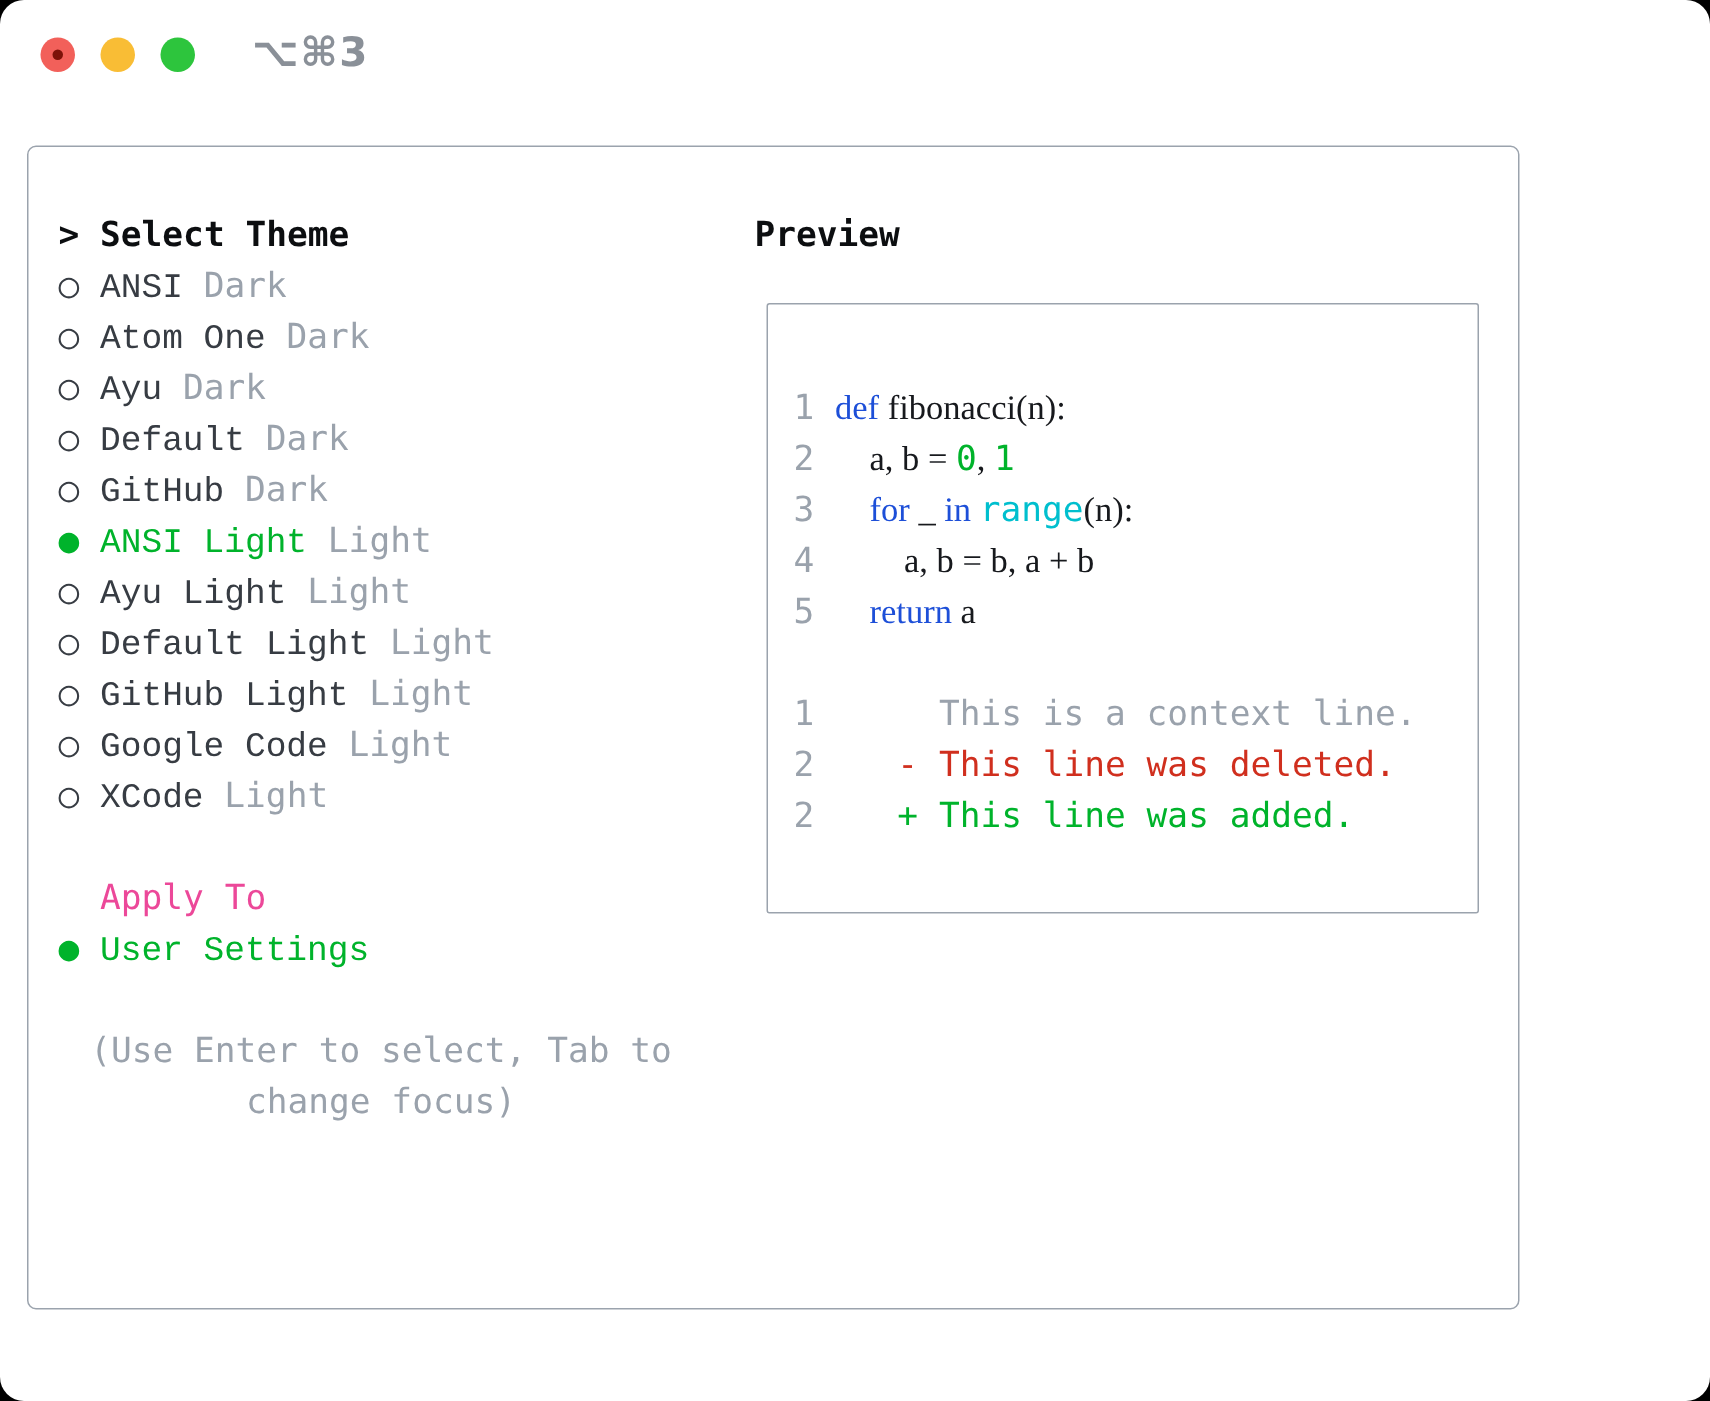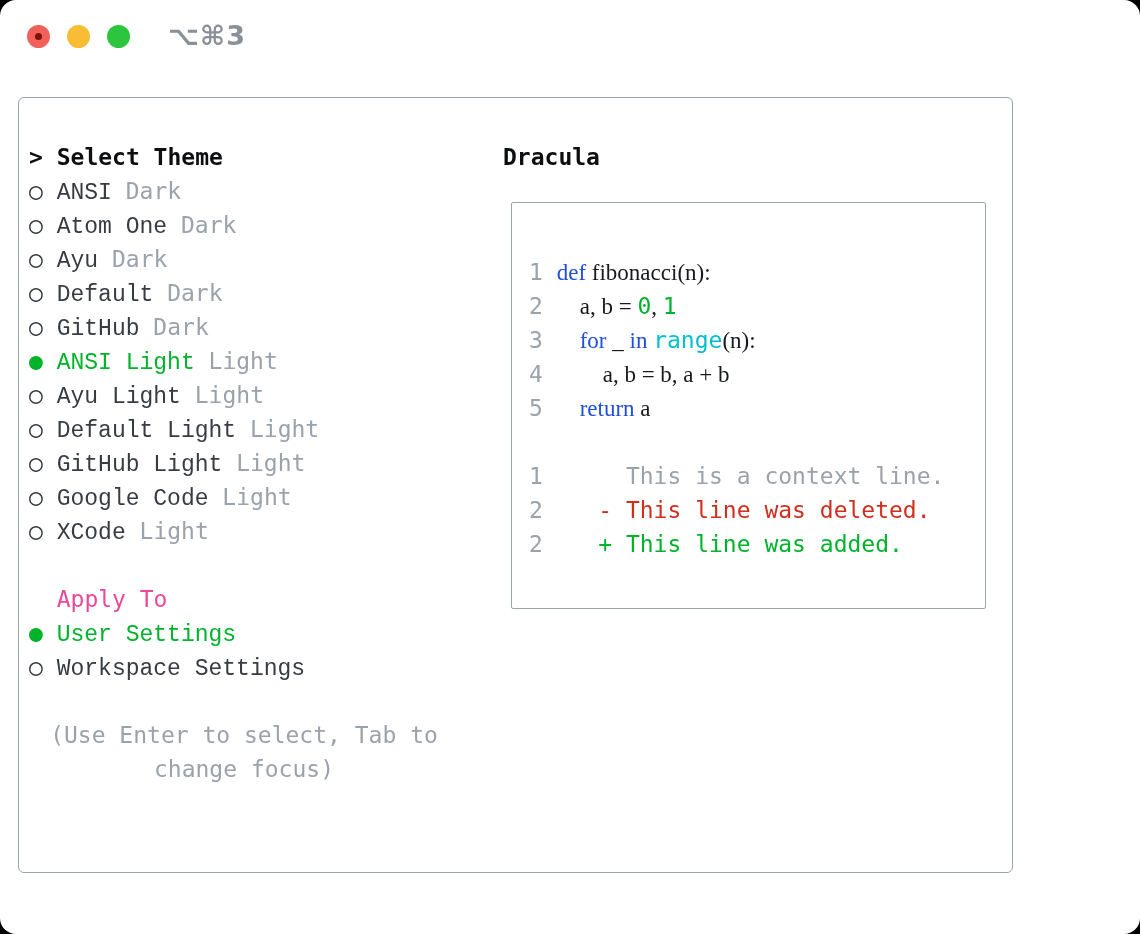--- a/index.html
+++ b/index.html
@@ -32,21 +32,21 @@
     color:#8a9098;letter-spacing:1px;white-space:pre;
   }
   
   .content-box{
     position:absolute;left:18px;top:97px;width:995px;height:776px;
     border:1.5px solid var(--border);border-radius:6px;background:#fff;
   }
   .row{height:34px;line-height:34px;font-size:23px;white-space:pre;color:var(--fg);}
   .blank{height:34px;}
   
-  .left-col{position:absolute;left:10px;top:42px;width:445px;}
+  .left-col{position:absolute;left:20px;top:42px;width:445px;}
   .header-row{font-weight:bold;color:var(--strong);}
   .prefix{display:inline-block;width:2ch;color:var(--strong);}
   .bullet{display:inline-block;width:2ch;color:var(--fg);}
   .item.selected .bullet,.item.selected .iname{color:var(--green);}
   .iname{color:var(--fg);font-family:Liberation Mono, monospace;}
   .tag{color:var(--muted);margin-left:1ch;}
   .apply-header{padding-left:2ch;color:#ec4899;}
   .help{margin-top:0;font-size:23px;line-height:34px;color:var(--muted);width:430px;white-space:normal;text-align:center;}
   
   .right-col{position:absolute;left:484px;top:42px;width:490px;}
@@ -94,28 +94,27 @@
           <div class="row item"><span class="bullet">○</span><span class="iname">Ayu Light</span><span class="tag">Light</span></div>
           <div class="row item"><span class="bullet">○</span><span class="iname">Default Light</span><span class="tag">Light</span></div>
           <div class="row item"><span class="bullet">○</span><span class="iname">GitHub Light</span><span class="tag">Light</span></div>
           <div class="row item"><span class="bullet">○</span><span class="iname">Google Code</span><span class="tag">Light</span></div>
           <div class="row item"><span class="bullet">○</span><span class="iname">XCode</span><span class="tag">Light</span></div>
         </div>
       <div class="blank"></div>
       <div class="row apply-header">Apply To</div>
       <div id="apply-list">
           <div class="row item selected"><span class="bullet">●</span><span class="iname">User Settings</span></div>
-          <div class="row item"><span class="bullet">○</span><span class="iname">Workspace Settings</span></div>
         </div>
       <div class="blank"></div>
       <div class="help">(Use Enter to select, Tab to change focus)</div>
     </div>
 
     <div class="right-col">
-      <div class="row header-row">Dracula</div>
+      <div class="row header-row">Preview</div>
       <div class="preview-box">
         <div id="code-lines">
             <div class="cline"><span class="ln">1</span><span class="ctext"><span class="tok-kw">def</span><span class="tok-fg"> fibonacci(n):</span></span></div>
             <div class="cline"><span class="ln">2</span><span class="ctext"><span class="tok-fg">    a, b = </span><span class="tok-num">0</span><span class="tok-fg">, </span><span class="tok-num">1</span></span></div>
             <div class="cline"><span class="ln">3</span><span class="ctext"><span class="tok-fg">    </span><span class="tok-kw">for</span><span class="tok-fg"> _ </span><span class="tok-kw">in</span><span class="tok-fg"> </span><span class="tok-fn">range</span><span class="tok-fg">(n):</span></span></div>
             <div class="cline"><span class="ln">4</span><span class="ctext"><span class="tok-fg">        a, b = b, a + b</span></span></div>
             <div class="cline"><span class="ln">5</span><span class="ctext"><span class="tok-fg">    </span><span class="tok-kw">return</span><span class="tok-fg"> a</span></span></div>
           </div>
         <div class="blank"></div>
         <div id="diff-lines">

